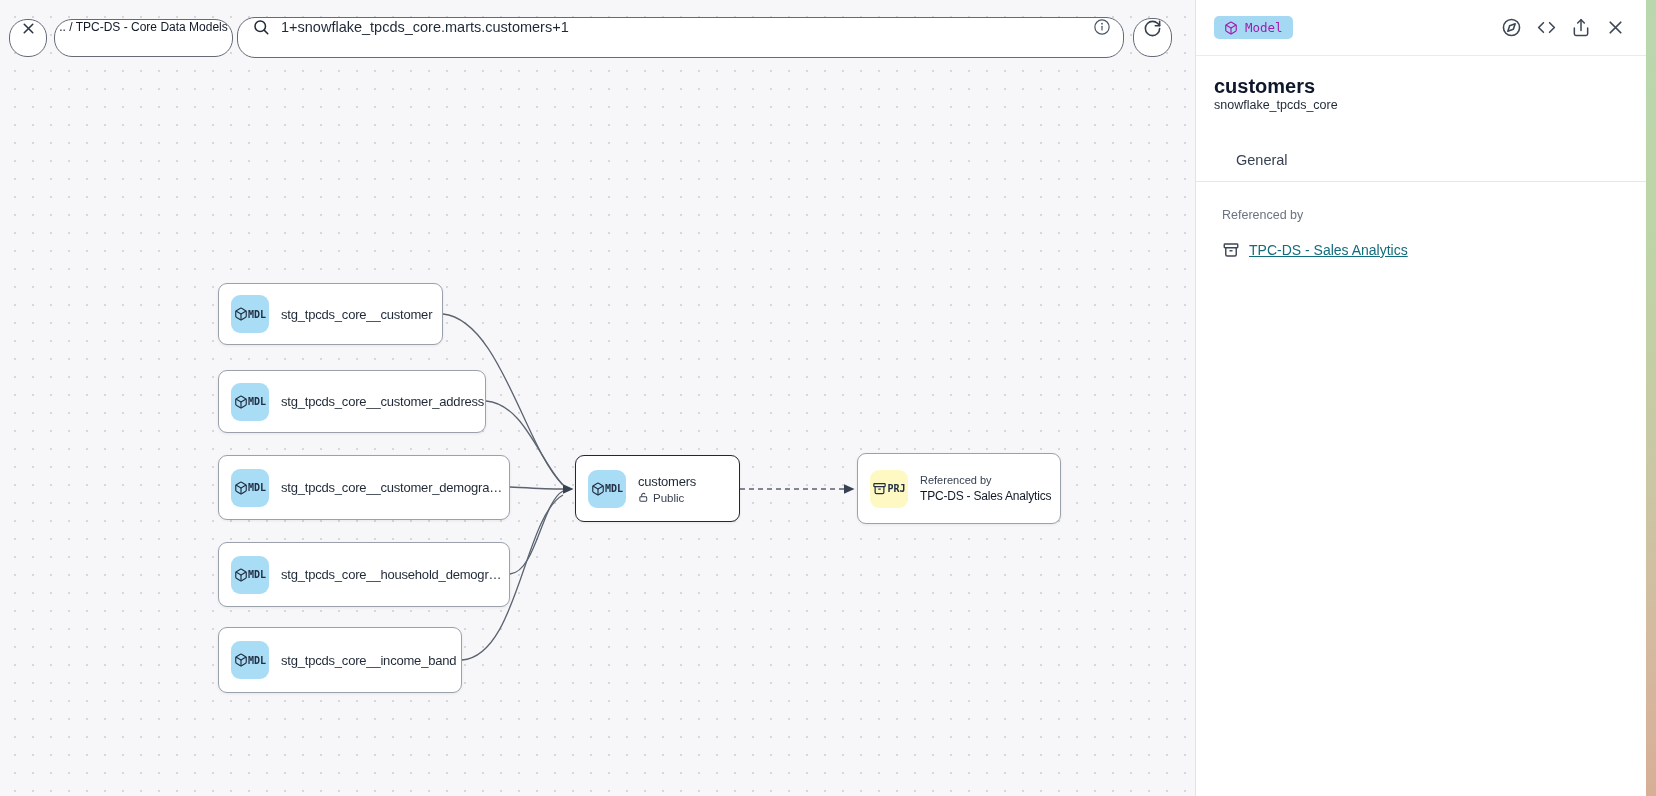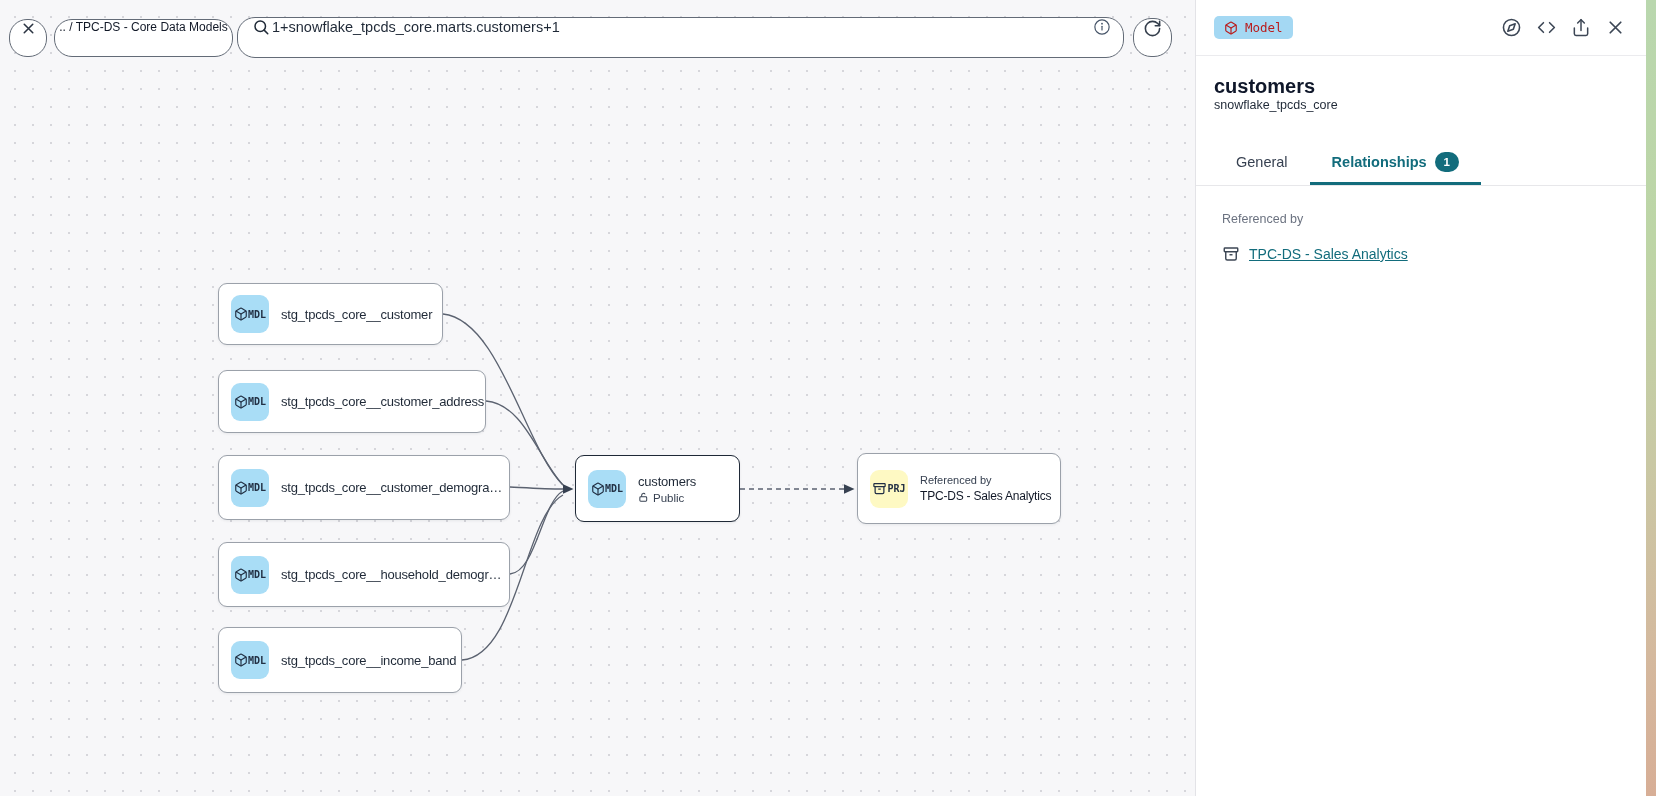--- a/index.html
+++ b/index.html
@@ -15,21 +15,21 @@
     background-size:18px 18px;background-position:6px 8px;
   }
   .edges{position:absolute;left:0;top:0;pointer-events:none;}
   
   .tbtn{
     position:absolute;background:#fff;border:1px solid #636b77;border-radius:18px;
     display:flex;align-items:flex-start;justify-content:center;box-sizing:border-box;cursor:pointer;
   }
   .toolbar-close{left:9px;top:19px;width:38px;height:38px;color:#2b3442;}
   .breadcrumb{left:54px;top:19px;width:179px;height:38px;font-size:12px;color:#111827;padding:0 10px;white-space:nowrap;}
-  .searchbox{left:237px;top:17px;width:887px;height:41px;justify-content:flex-start;padding:0 12px 0 14px;cursor:text;}
+  .searchbox{left:237px;top:17px;width:887px;height:41px;justify-content:flex-start;padding:0 12px 0 14px;gap:9px;cursor:text;}
   .searchbox input{
     flex:1;border:none;outline:none;background:transparent;font-family:"Liberation Sans",sans-serif;
     font-size:14.5px;color:#1f2937;
   }
   .refresh-btn{left:1133px;top:18px;width:39px;height:39px;color:#343e4c;}
   .icon{display:inline-flex;align-items:center;justify-content:center;flex:none;}
   
   .node{
     position:absolute;box-sizing:border-box;display:flex;align-items:center;gap:12px;
     background:#fff;border:1px solid #9ba1aa;border-radius:9px;padding:0 12px;
@@ -51,21 +51,21 @@
   
   .panel{
     position:absolute;left:1195px;top:0;width:451px;height:796px;background:#fff;
     border-left:1px solid #e3e3e7;box-sizing:border-box;
   }
   .panel-header{
     height:56px;display:flex;align-items:center;padding:0 20px 0 18px;
     border-bottom:1px solid #ebebee;box-sizing:border-box;
   }
   .type-badge{
-    display:inline-flex;align-items:flex-end;gap:7px;background:#a4d8f3;color:#b91c1c;
+    display:inline-flex;align-items:flex-end;gap:7px;background:#a4d8f3;color:#a21caf;
     border-radius:5px;padding:4px 10px;font-family:"DejaVu Sans Mono",monospace;font-size:12.5px;
   }
   .hdr-icons{margin-left:auto;display:flex;align-items:center;gap:14px;color:#3c4655;}
   .hdr-icons .icon{cursor:pointer;}
   .panel-body{padding:0 18px;}
   .panel-title{margin-top:19px;font-size:20px;font-weight:bold;color:#0f172a;}
   .panel-subtitle{font-size:12.5px;color:#1f2937;}
   .tabs{display:flex;margin:27px -18px 12px;padding-left:18px;border-bottom:1px solid #e7e7ea;}
   .tab{padding:13px 22px;font-size:14.5px;color:#374151;cursor:pointer;display:flex;align-items:center;gap:8px;}
   .tab.active{color:#126c7c;font-weight:bold;box-shadow:inset 0 -3px 0 #126c7c;}
@@ -281,24 +281,20 @@
     </span>
   </div>
 
   <div class="panel-body">
     <div class="panel-title">customers</div>
     <div class="panel-subtitle">snowflake_tpcds_core</div>
 
     <div class="tabs">
       <div class="tab">
         <span>General</span>
-      </div>
-      <div class="tab active">
-        <span>Relationships</span>
-        <span class="count-pill">1</span>
       </div>
     </div>
 
     <div class="section">
       <div class="section-label">Referenced by</div>
       <div class="ref-row">
         <span class="icon">
           <svg width="18" height="18" viewBox="0 0 24 24" fill="none" stroke="currentColor" stroke-width="1.9" stroke-linejoin="round">
               <rect x="3" y="4" width="18" height="5" rx="1"></rect>
               <path d="M5 9v9a2 2 0 0 0 2 2h10a2 2 0 0 0 2-2V9"></path>

